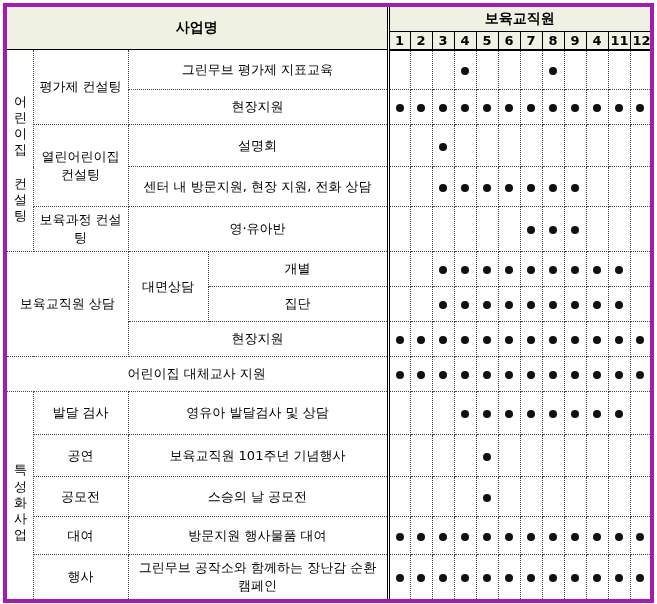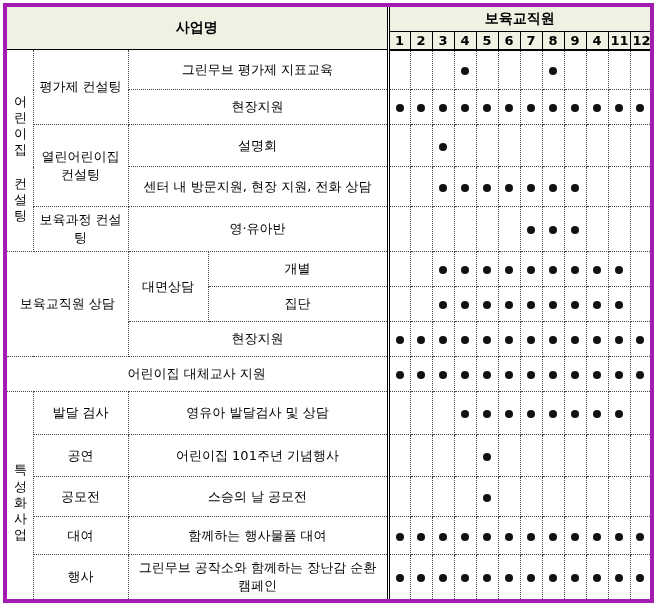--- a/index.html
+++ b/index.html
@@ -280,21 +280,21 @@
           <td class="mc"><span class="dot"></span></td>
           <td class="mc"><span class="dot"></span></td>
           <td class="mc"><span class="dot"></span></td>
           <td class="mc"><span class="dot"></span></td>
           <td class="mc"><span class="dot"></span></td>
           <td class="mc"><span class="dot"></span></td>
           <td class="mc"></td>
     </tr>
     <tr class="r11">
       <td>공연</td>
-      <td colspan="2">어린이집 101주년 기념행사</td>
+      <td colspan="2">보육교직원 101주년 기념행사</td>
       <td class="mc sep"></td>
           <td class="mc"></td>
           <td class="mc"></td>
           <td class="mc"></td>
           <td class="mc"><span class="dot"></span></td>
           <td class="mc"></td>
           <td class="mc"></td>
           <td class="mc"></td>
           <td class="mc"></td>
           <td class="mc"></td>
@@ -312,21 +312,21 @@
           <td class="mc"></td>
           <td class="mc"></td>
           <td class="mc"></td>
           <td class="mc"></td>
           <td class="mc"></td>
           <td class="mc"></td>
           <td class="mc"></td>
     </tr>
     <tr class="r13">
       <td>대여</td>
-      <td colspan="2">함께하는 행사물품 대여</td>
+      <td colspan="2">방문지원 행사물품 대여</td>
       <td class="mc sep"><span class="dot"></span></td>
           <td class="mc"><span class="dot"></span></td>
           <td class="mc"><span class="dot"></span></td>
           <td class="mc"><span class="dot"></span></td>
           <td class="mc"><span class="dot"></span></td>
           <td class="mc"><span class="dot"></span></td>
           <td class="mc"><span class="dot"></span></td>
           <td class="mc"><span class="dot"></span></td>
           <td class="mc"><span class="dot"></span></td>
           <td class="mc"><span class="dot"></span></td>

